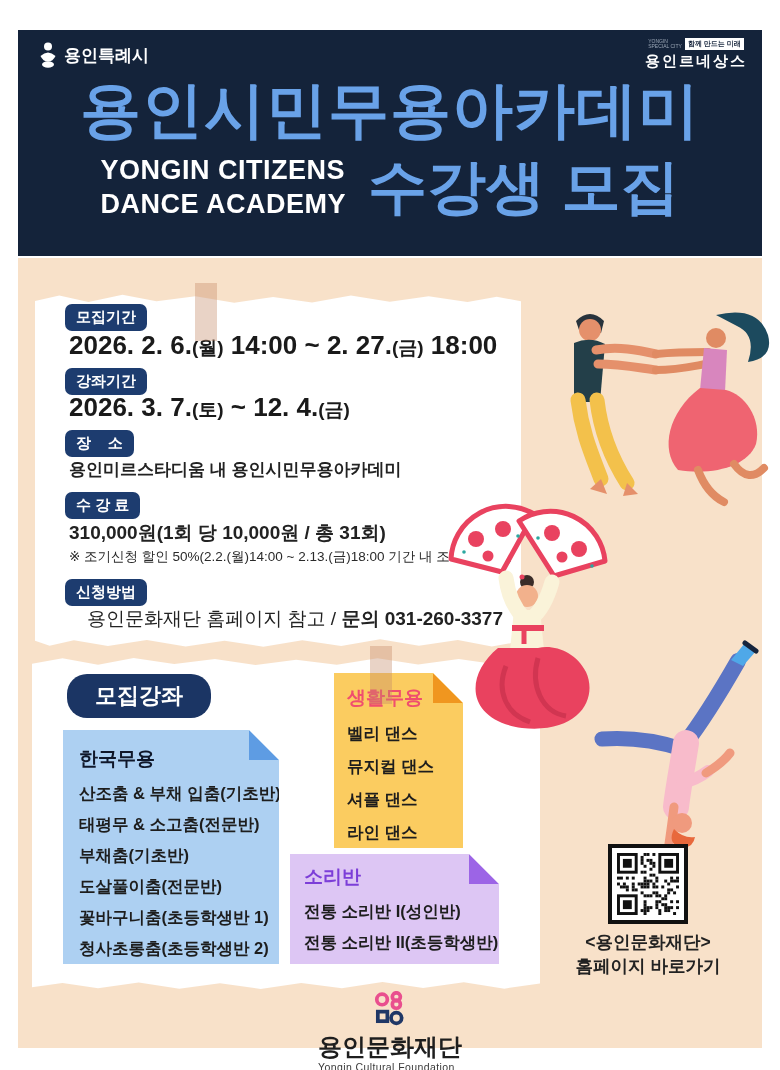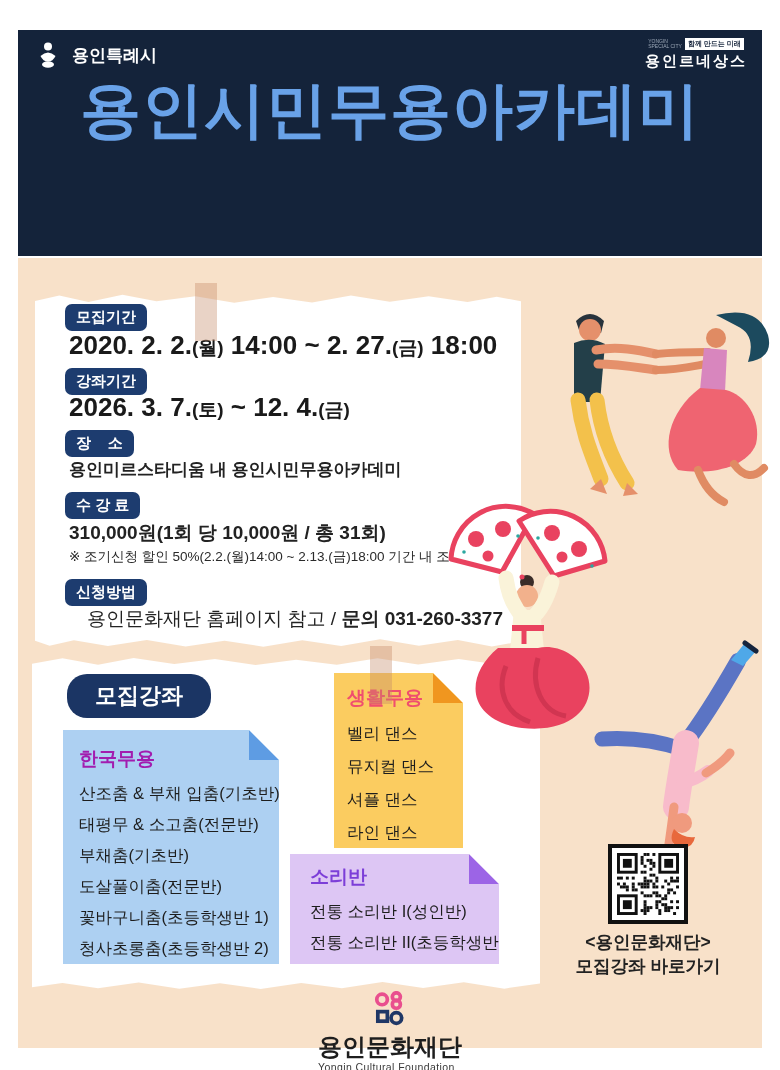--- a/index.html
+++ b/index.html
@@ -1,21 +1,21 @@
 <!DOCTYPE html>
 <html><head>
 <meta charset="utf-8">
 <style>
   html,body{margin:0;padding:0;background:#fff;}
   .poster{position:relative;width:780px;height:1070px;background:#fff;overflow:hidden;
           font-family:"Liberation Sans","DejaVu Sans",sans-serif;color:#1d1d1d;}
 
   
   .header{position:absolute;left:18px;top:30px;width:744px;height:226px;background:#14233A;}
-  .city-logo{position:absolute;left:20px;top:12px;display:flex;align-items:center;gap:14px;
+  .city-logo{position:absolute;left:20px;top:12px;display:flex;align-items:center;gap:6px;
              color:#fff;font-weight:700;font-size:17px;}
   .brand{position:absolute;right:14px;top:8px;width:104px;text-align:center;}
   .brand-top{display:flex;align-items:center;justify-content:center;gap:3px;margin-bottom:2px;}
   .brand-eng{font-size:5px;color:#9aa6b6;line-height:1.1;text-align:left;white-space:pre;}
   .brand-tag{background:#fff;color:#14233A;font-size:7px;font-weight:700;padding:1px 3px;white-space:nowrap;}
   .brand-name{color:#fff;font-weight:800;font-size:15px;letter-spacing:2px;white-space:nowrap;}
   .main-title{position:absolute;left:0;right:0;top:40px;text-align:center;color:#69A2E8;
               font-size:61px;font-weight:800;letter-spacing:1px;white-space:nowrap;}
   .sub-row{position:absolute;left:0;right:0;top:118px;display:flex;justify-content:center;
            align-items:center;gap:22px;}
@@ -50,27 +50,27 @@
   
   .course-badge{position:absolute;left:35px;top:19px;background:#1B3564;color:#fff;
                 font-size:22px;font-weight:800;padding:7px 28px;border-radius:20px;}
   .card{position:absolute;clip-path:polygon(0 0,calc(100% - 30px) 0,100% 30px,100% 100%,0 100%);}
   .fold{position:absolute;top:0;right:0;width:30px;height:30px;
         clip-path:polygon(0 0,100% 100%,0 100%);}
   .card-blue{left:31px;top:75px;width:216px;height:234px;background:#ADD0F2;padding:16px 0 0 16px;box-sizing:border-box;}
   .card-blue .fold{background:#5E9CE3;}
   .card-yellow{left:258px;top:18px;width:129px;height:175px;background:#FBCC60;padding:12px 0 0 13px;box-sizing:border-box;margin-left:44px;}
   .card-yellow .fold{background:#F0961F;}
-  .card-purple{left:258px;top:199px;width:209px;height:110px;background:#DDC6F4;padding:10px 0 0 20px;box-sizing:border-box;}
+  .card-purple{left:258px;top:199px;width:209px;height:110px;background:#DDC6F4;padding:10px 0 0 14px;box-sizing:border-box;}
   .card-purple .fold{background:#9C64E6;}
   .card-title{font-size:19px;font-weight:800;margin-bottom:6px;}
-  .card-blue .card-title{color:#a21caf;}
+  .card-blue .card-title{color:#0f172a;}
   .card-yellow .card-title{color:#F04E6E;}
   .card-purple .card-title{color:#7C3ED8;}
-  .card-item{font-size:16.5px;font-weight:400;color:#1d1d1d;line-height:31px;white-space:nowrap;}
+  .card-item{font-size:16.5px;font-weight:700;color:#1d1d1d;line-height:31px;white-space:nowrap;}
   .card-yellow .card-item{line-height:33px;}
 
   
   .qr{position:absolute;left:590px;top:586px;width:62px;height:62px;background:#fff;
       border:4px solid #111;padding:5px;z-index:3;}
   .qr svg{display:block;width:100%;height:100%;}
   .qr-caption{position:absolute;left:505px;top:672px;width:250px;text-align:center;
               font-size:17.5px;font-weight:600;color:#222;line-height:24px;z-index:3;}
 
   
@@ -101,20 +101,27 @@
     </div>
     <div class="brand">
       <div class="brand-top">
         <span class="brand-eng">YONGIN
 SPECIAL CITY</span>
         <span class="brand-tag">함께 만드는 미래</span>
       </div>
       <div class="brand-name">용인르네상스</div>
     </div>
     <div class="main-title">용인시민무용아카데미</div>
+    <div class="sub-row">
+      <div class="sub-en">
+        <div>YONGIN CITIZENS</div>
+        <div>DANCE ACADEMY</div>
+      </div>
+      <div class="sub-kr">수강생 모집</div>
+    </div>
   </div>
 
   <div class="body-bg">
 
     <svg class="illus couple" viewBox="0 0 235 220">
       <path d="M38,28 q14,-14 28,0 l-3,12 q-13,-9 -22,-3 Z" fill="#28333C"></path>
       <circle cx="52" cy="37" r="11" fill="#E5906B"></circle>
       <path d="M36,50 q16,-7 31,1 l-5,58 l-26,0 Z" fill="#233F49"></path>
       <path d="M58,57 C80,53 100,57 118,61" stroke="#E5906B" stroke-width="9" fill="none" stroke-linecap="round"></path>
       <path d="M60,71 C82,71 102,75 118,77" stroke="#E5906B" stroke-width="9" fill="none" stroke-linecap="round"></path>
@@ -168,21 +175,21 @@
       <path d="M118,150 C128,144 136,138 142,130" stroke="#F09A7E" stroke-width="9" fill="none" stroke-linecap="round"></path>
       <path d="M86,184 C84,200 82,214 80,228" stroke="#F09A7E" stroke-width="9" fill="none" stroke-linecap="round"></path>
       <ellipse cx="79" cy="231" rx="6" ry="4" fill="#F09A7E"></ellipse>
       <circle cx="94" cy="200" r="10" fill="#F09A7E"></circle>
       <path d="M86,206 q-7,14 6,18 q13,2 15,-10 q-11,2 -21,-8 Z" fill="#E8683C"></path>
     </svg>
 
     <div class="panel panel1">
       <span class="badge" style="top:12px">모집기간</span>
       <div class="big-date" style="top:38px">
-        <span>2020. 2. 2.</span><span class="dow">(월)</span><span> 14:00 ~ 2. 27.</span><span class="dow">(금)</span><span> 18:00</span>
+        <span>2026. 2. 6.</span><span class="dow">(월)</span><span> 14:00 ~ 2. 27.</span><span class="dow">(금)</span><span> 18:00</span>
       </div>
       <span class="badge" style="top:76px">강좌기간</span>
       <div class="big-date" style="top:100px">
         <span>2026. 3. 7.</span><span class="dow">(토)</span><span> ~ 12. 4.</span><span class="dow">(금)</span><span></span>
       </div>
       <span class="badge" style="top:138px">장    소</span>
       <div class="plain" style="top:166px">용인미르스타디움 내 용인시민무용아카데미</div>
       <span class="badge" style="top:200px">수 강 료</span>
       <div class="plain fee" style="top:228px">310,000원(1회 당 10,000원 / 총 31회)</div>
       <div class="note" style="top:256px">※ 조기신청 할인 50%(2.2.(월)14:00 ~ 2.13.(금)18:00 기간 내 조기 신청시)</div>
@@ -338,21 +345,21 @@
             <rect x="64" y="76" width="4" height="4"></rect>
             <rect x="68" y="76" width="4" height="4"></rect>
             <rect x="36" y="80" width="4" height="4"></rect>
             <rect x="56" y="80" width="4" height="4"></rect>
             <rect x="76" y="80" width="4" height="4"></rect>
           </g>
       </svg>
     </div>
     <div class="qr-caption">
       <div>&lt;용인문화재단&gt;</div>
-      <div>모집강좌 바로가기</div>
+      <div>홈페이지 바로가기</div>
     </div>
 
     <div class="footer">
       <svg width="32" height="36" viewBox="0 0 30 34">
         <circle cx="7.5" cy="8" r="5" fill="none" stroke="#E94F8E" stroke-width="3.5"></circle>
         <circle cx="21" cy="5.5" r="3.8" fill="none" stroke="#E94F8E" stroke-width="3.5"></circle>
         <circle cx="21" cy="12.5" r="3.8" fill="none" stroke="#E94F8E" stroke-width="3.5"></circle>
         <rect x="3.5" y="19.5" width="9" height="9" fill="none" stroke="#203766" stroke-width="3.5"></rect>
         <circle cx="21" cy="25.5" r="5" fill="none" stroke="#203766" stroke-width="3.5"></circle>
       </svg>

